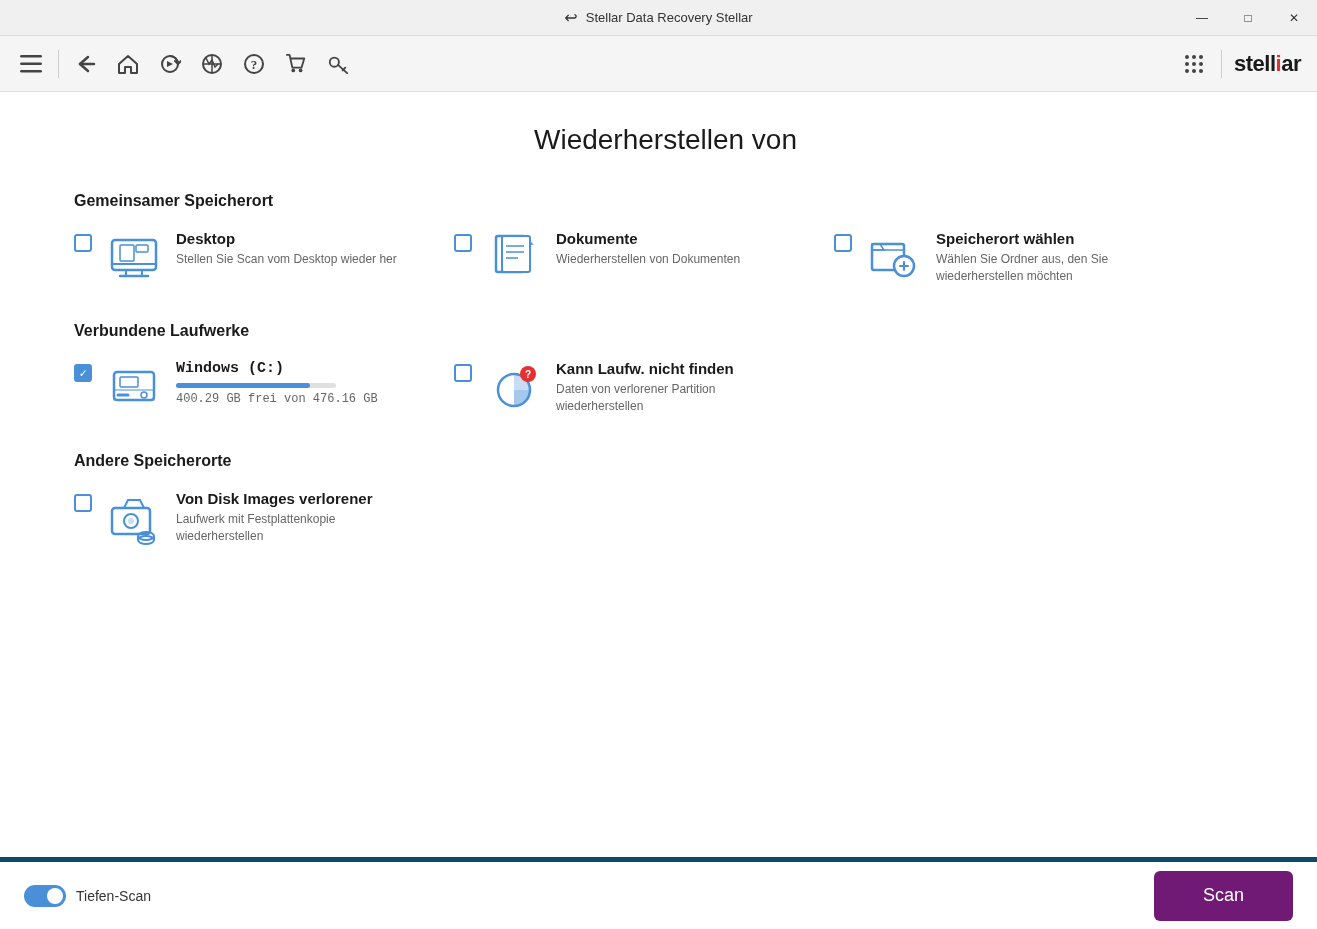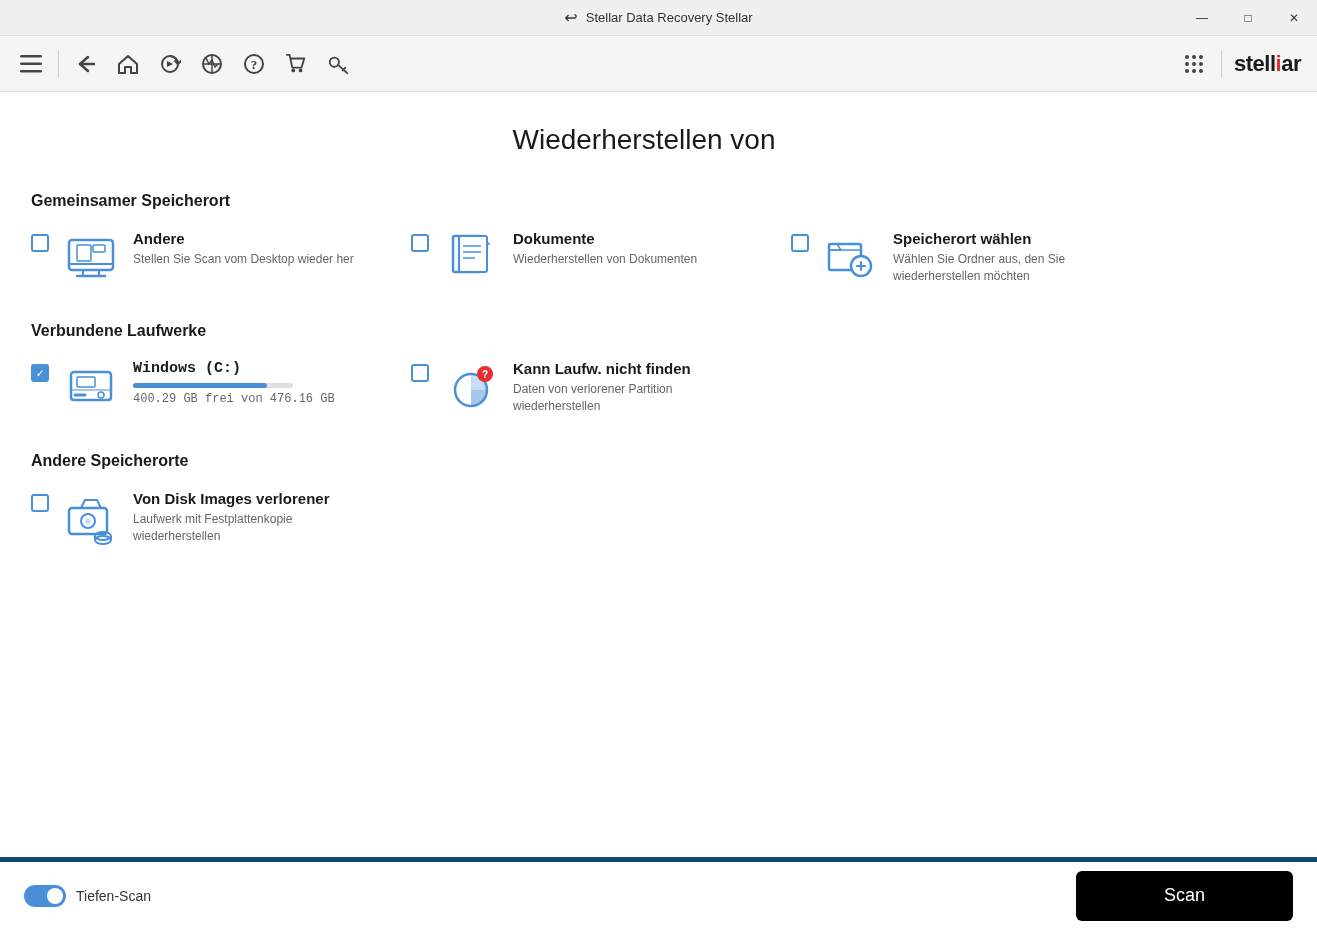--- a/index.html
+++ b/index.html
@@ -91,21 +91,21 @@
       font-weight: 700;
       color: #1a1a1a;
       letter-spacing: -0.5px;
       text-align: center;
     }
     .stellar-logo span.red { color: #e63030; }
 
     
     .main-content {
       flex: 1;
-      padding: 32px 60px 20px 31px;
+      padding: 32px 60px 20px 74px;
       overflow-y: auto;
     }
 
     .page-title {
       font-size: 28px;
       font-weight: 400;
       color: #1a1a1a;
       text-align: center;
       margin-bottom: 36px;
     }
@@ -243,25 +243,25 @@
       background: #fff;
       border-radius: 50%;
     }
 
     .toggle-label {
       font-size: 14px;
       color: #333;
     }
 
     .scan-btn {
-      background: #000000;
+      background: #701a75;
       color: #fff;
       border: none;
       border-radius: 6px;
-      padding: 0 88px;
+      padding: 0 49px;
       height: 50px;
       font-size: 18px;
       cursor: pointer;
       font-weight: 400;
     }
 
     
     svg { display: block; }
   </style>
 </head>
@@ -373,21 +373,21 @@
             <rect x="6" y="10" width="44" height="30" rx="3" stroke="#4a90d9" stroke-width="2.5" fill="none"></rect>
             <rect x="20" y="40" width="16" height="6" stroke="#4a90d9" stroke-width="2" fill="none"></rect>
             <line x1="14" y1="46" x2="42" y2="46" stroke="#4a90d9" stroke-width="2.5" stroke-linecap="round"></line>
             <line x1="6" y1="34" x2="50" y2="34" stroke="#4a90d9" stroke-width="2"></line>
 
             <rect x="14" y="15" width="14" height="16" rx="1" stroke="#4a90d9" stroke-width="1.5" fill="none"></rect>
             <rect x="30" y="15" width="12" height="7" rx="1" stroke="#4a90d9" stroke-width="1.5" fill="none"></rect>
           </svg>
         </div>
         <div class="option-text">
-          <h3>Andere</h3>
+          <h3>Desktop</h3>
           <p>Stellen Sie Scan vom Desktop wieder her</p>
         </div>
       </div>
 
       <div class="option-item">
         <div class="option-checkbox"></div>
         <div class="option-icon">
           <svg width="56" height="56" viewBox="0 0 56 56">
             <rect x="10" y="6" width="28" height="36" rx="2" stroke="#4a90d9" stroke-width="2.5" fill="none"></rect>
             <path d="M38 6 L46 14 L38 14 Z" stroke="#4a90d9" stroke-width="1.5" fill="none"></path>

